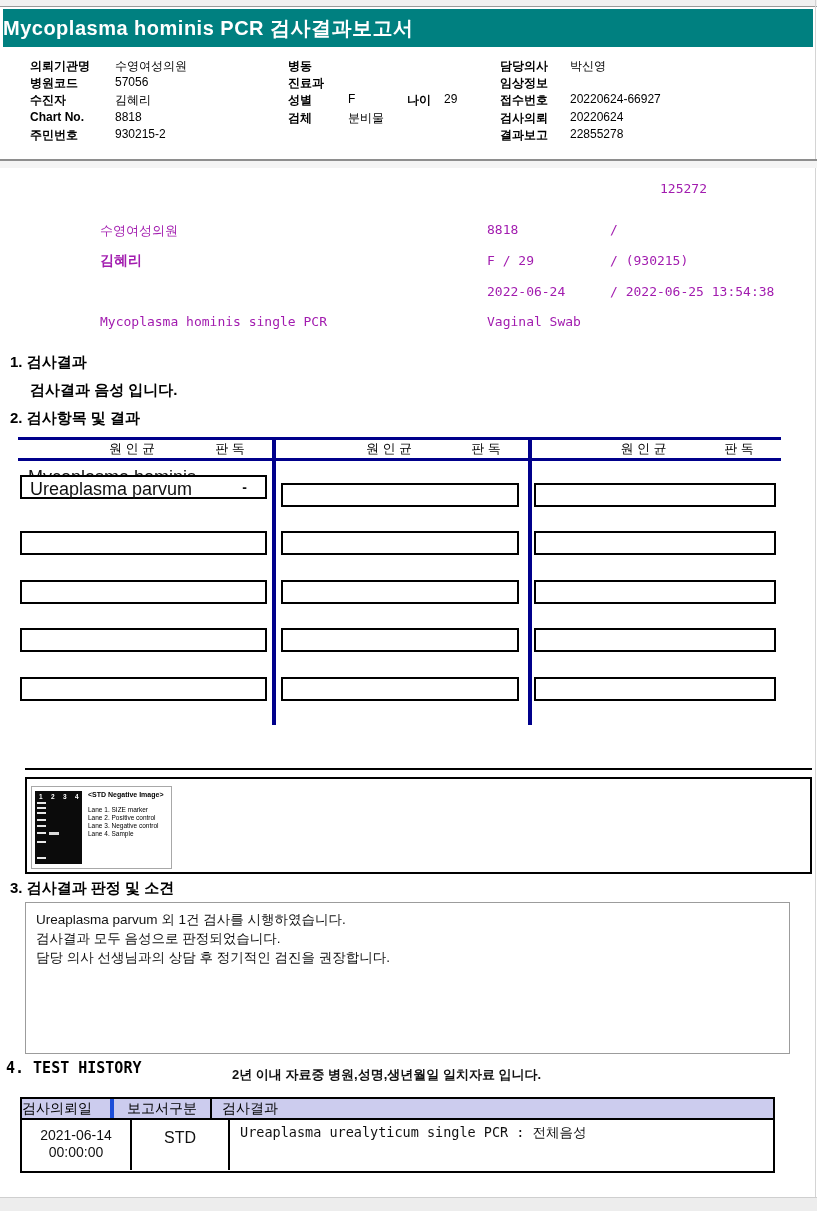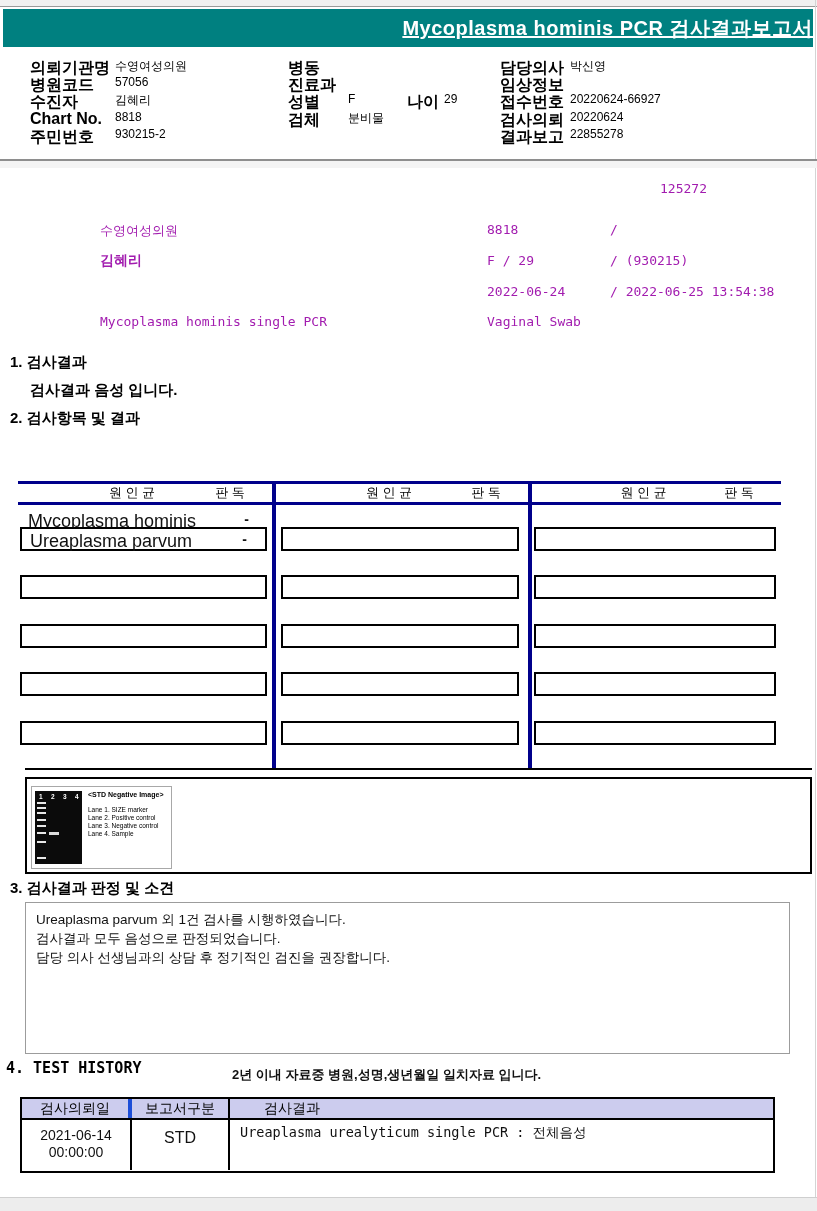--- a/index.html
+++ b/index.html
@@ -8,40 +8,40 @@
   .page { position:relative; width:817px; height:1211px; background:#fff; overflow:hidden; }
   .abs { position:absolute; }
 
   
   .top-strip { top:0; left:0; width:817px; height:7px; background:#f1f1f1; border-bottom:1px solid #9a9a9a; }
   .bottom-strip { top:1197px; left:0; width:817px; height:14px; background:#ededed; border-top:1px solid #cfcfcf; }
   .right-edge { top:0; right:1px; width:1px; height:100%; background:#d4d4d4; }
 
   
   .banner { top:9px; left:3px; width:810px; height:38px; background:#008080; }
-  .banner .title { width:100%; text-align:right; line-height:38px; color:#fff;
-                   font-size:20px; font-weight:bold; letter-spacing:0.5px;text-decoration:underline; }
-
-  
-  .lbl { font-size:16px; font-weight:bold; color:#000; white-space:nowrap; }
+  .banner .title { width:100%; text-align:left; line-height:38px; color:#fff;
+                   font-size:20px; font-weight:bold; letter-spacing:0.5px; }
+
+  
+  .lbl { font-size:12px; font-weight:bold; color:#000; white-space:nowrap; }
   .val { font-size:12px; color:#000; white-space:nowrap; }
 
   .divider { top:159px; left:0; width:817px; height:2px; background:#8e8e8e; }
   .divider-band { top:161px; left:0; width:817px; height:7px; background:#f4f4f4; }
 
   
   .mono { font-family:"DejaVu Sans Mono", monospace; }
   .sum { font-size:13px; color:#a21caf; white-space:nowrap; }
   .name { font-size:14px; font-weight:bold; }
 
   
   .h-sec { font-size:15px; font-weight:bold; color:#000; white-space:nowrap; }
 
   
-  .t2 { top:437px; left:18px; width:763px; height:290px;margin-top:44px; }
+  .t2 { top:437px; left:18px; width:763px; height:290px; }
   .navy { background:#00008b; }
   .t2-topline { position:absolute; top:0; left:0; width:763px; height:3px; }
   .t2-hdrline { position:absolute; top:21px; left:0; width:763px; height:3px; }
   .t2-vline { position:absolute; top:0; width:4px; height:288px; }
   .t2-hdrcell { position:absolute; top:4px; height:16px; display:flex; align-items:center;
                 padding:0 16px 0 42px; }
   .t2-hdrcell .org-h { flex:1; text-align:center; font-size:13px; color:#000; }
   .t2-hdrcell .res-h { width:52px; text-align:center; font-size:13px; color:#000; }
   .rbox { position:absolute; height:24px; border:2px solid #000; background:#fff; }
   .rtext { position:absolute; height:22px; }
@@ -62,23 +62,23 @@
   
   .s3-box { top:902px; left:25px; width:765px; height:152px; border:1.5px solid #9c9c9c; background:#fff;
             padding:7px 10px; }
   .s3-box .line { font-size:13.5px; color:#111; line-height:19px; white-space:nowrap; }
 
   
   .note { font-size:13px; font-weight:bold; color:#111; white-space:nowrap; }
   .t4 { top:1097px; left:20px; width:755px; height:76px; border:2.5px solid #000; background:#fff; }
   .t4-hdr { display:flex; height:21px; background:#ccccee; border-bottom:2px solid #000; }
   .t4-hdr div { font-size:14px; color:#000; line-height:19px; }
-  .t4-c1 { width:110px; border-right:4px solid #1d4ed8; text-align:center; }
+  .t4-c1 { width:92px; border-right:4px solid #1d4ed8; text-align:left; }
   .t4-c2 { width:98px;  border-right:2px solid #000; text-align:center; }
-  .t4-c3 { flex:1; padding-left:10px; text-align:left;margin-left:24px; }
+  .t4-c3 { flex:1; padding-left:10px; text-align:left; }
   .t4-row { display:flex; height:50px; }
   .t4-row .cell { font-size:14px; color:#111; }
   .t4-date { width:110px; border-right:2px solid #000; text-align:center; padding-top:7px; line-height:17px; }
   .t4-type { width:98px; border-right:2px solid #000; text-align:center; padding-top:9px; font-size:16px !important; }
   .t4-res  { flex:1; padding:4px 0 0 10px; font-size:13.5px !important; }
 </style>
 </head>
 <body>
 
 <div class="page">
@@ -161,21 +161,21 @@
 
     <div class="t2-hdrline navy"></div>
     <div class="t2-vline navy" style="left:254px"></div>
     <div class="t2-vline navy" style="left:510px"></div>
 
     <div class="rtext" style="top:28px;left:2px;width:247px">
       <span class="orgname">Mycoplasma hominis</span>
       <span class="dash">-</span>
     </div>
 
-    <div class="rbox" style="top:46px;left:2px;width:247px">
+    <div class="rbox" style="top:38px;left:2px;width:247px">
       <span class="orgname">Ureaplasma parvum</span>
       <span class="dash">-</span>
     </div>
     <div class="rbox" style="top:46px;left:263px;width:238px"></div>
     <div class="rbox" style="top:46px;left:516px;width:242px"></div>
 
     <div class="rbox" style="top:94px;left:2px;width:247px"></div>
     <div class="rbox" style="top:94px;left:263px;width:238px"></div>
     <div class="rbox" style="top:94px;left:516px;width:242px"></div>
 

